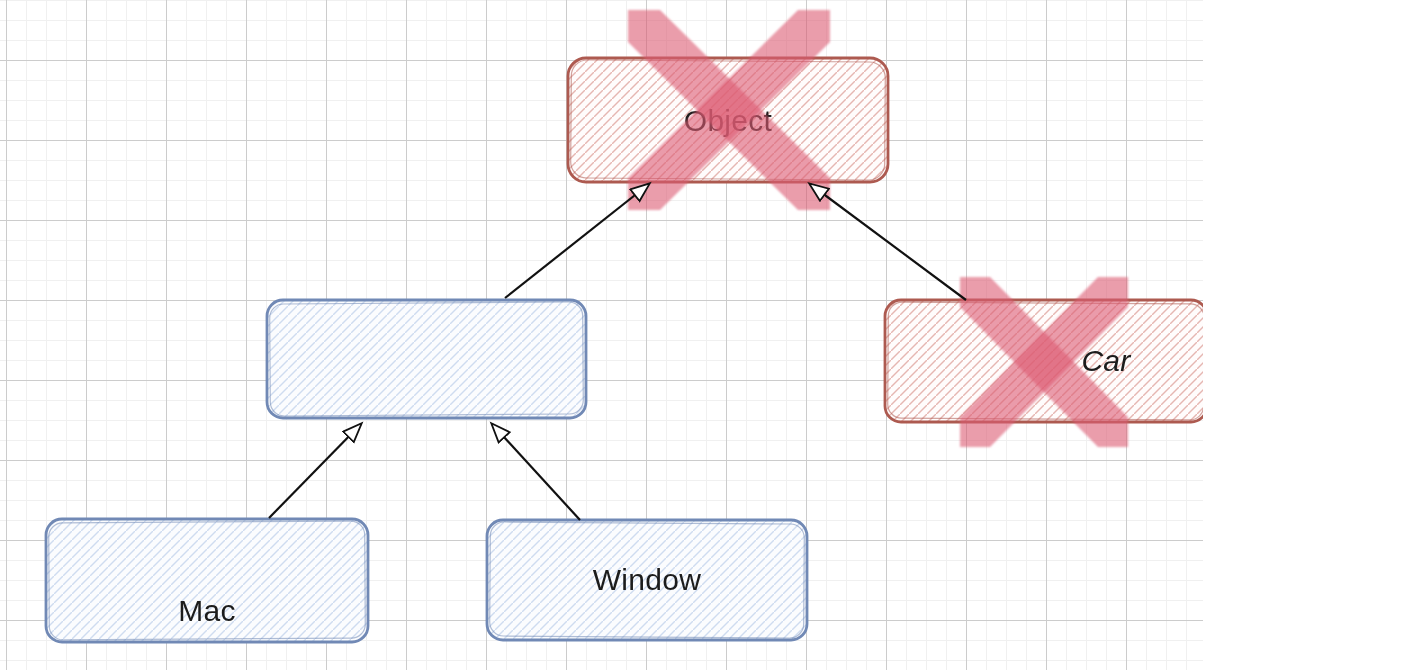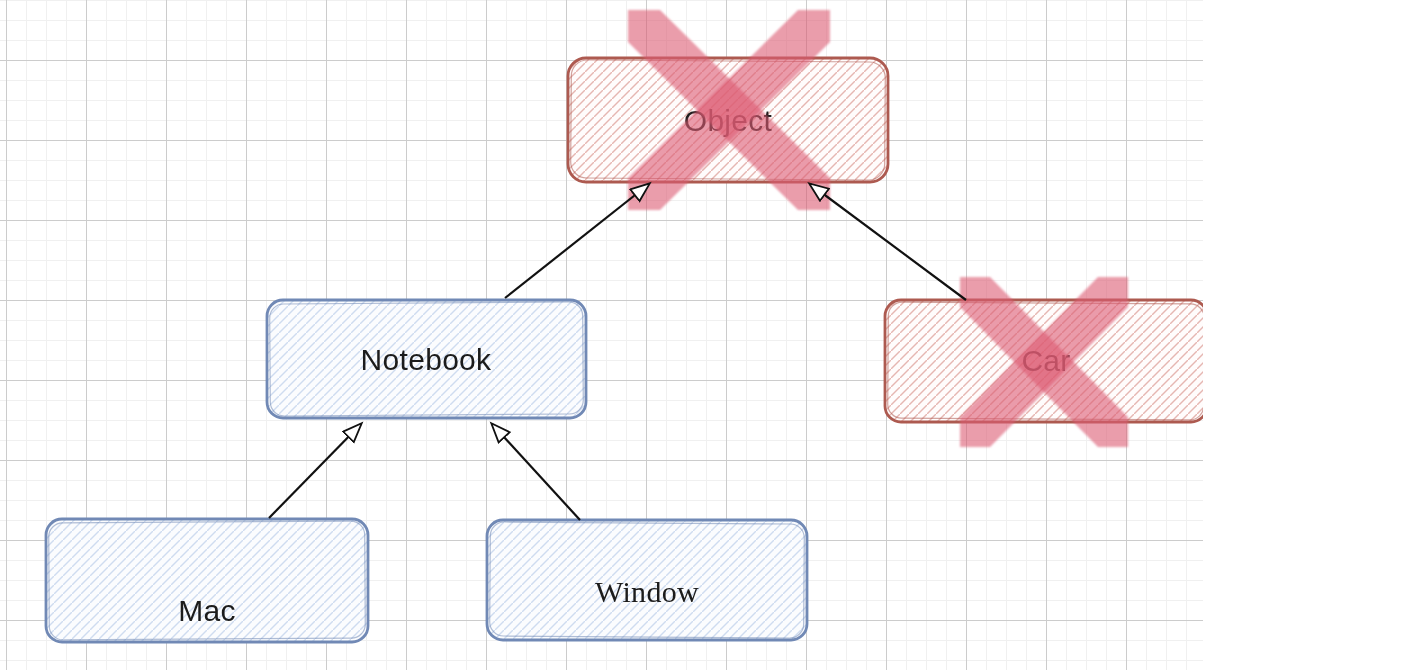--- a/index.html
+++ b/index.html
@@ -87,24 +87,23 @@
     </g>
 
     <g>
       <rect class="box-main blue-box" x="487" y="520" width="320" height="120" rx="16" fill="url(#blueHatch)"></rect>
       <rect class="box-ghost blue-box" x="490" y="523" width="314" height="114" rx="14" transform="rotate(0.4 647 580)"></rect>
     </g>
   </svg>
 
   <div class="labels">
     <span class="node-label" style="left:728px;  top:121px;">Object</span>
-    <span class="node-label" style="left:426px;  top:360px;">Notebook</span>
-    <span class="node-label" style="left:1046px; top:361px;">Car</span>
+    <span class="node-label" style="left:1106px; top:361px;font-style:italic;">Car</span>
     <span class="node-label" style="left:207px;  top:611px;">Mac</span>
-    <span class="node-label" style="left:647px;  top:592px;font-family:Liberation Serif, serif;">Window</span>
+    <span class="node-label" style="left:647px;  top:580px;">Window</span>
   </div>
 
   <svg class="layer overlay" viewBox="0 0 1404 670">
     <defs>
       <filter id="soft" x="-15%" y="-15%" width="130%" height="130%">
         <feGaussianBlur stdDeviation="1.1"></feGaussianBlur>
       </filter>
       <marker id="inheritArrow" markerWidth="24" markerHeight="20" refX="19" refY="8.5" orient="auto" markerUnits="userSpaceOnUse">
         <path d="M1,1 L20,8.5 L1,16 Z" fill="#ffffff" stroke="#111111" stroke-width="1.8" stroke-linejoin="miter"></path>
       </marker>

